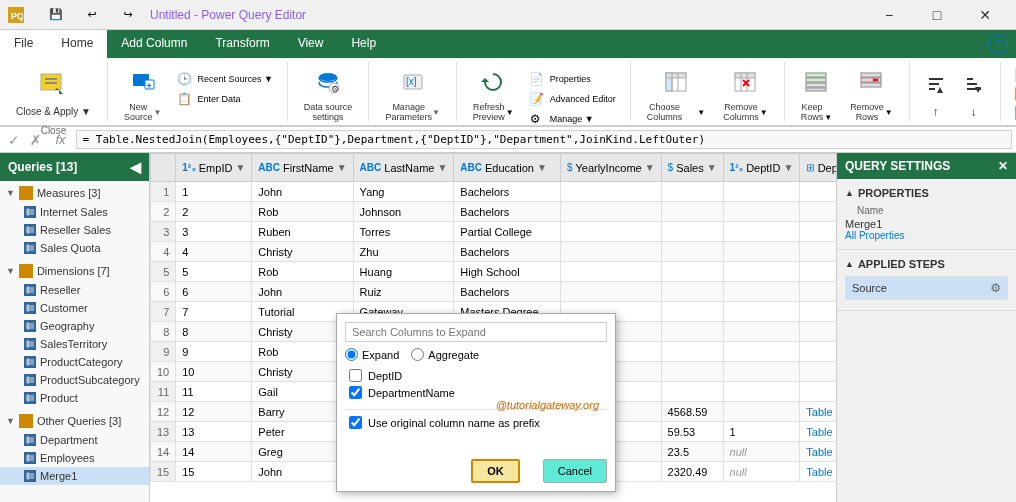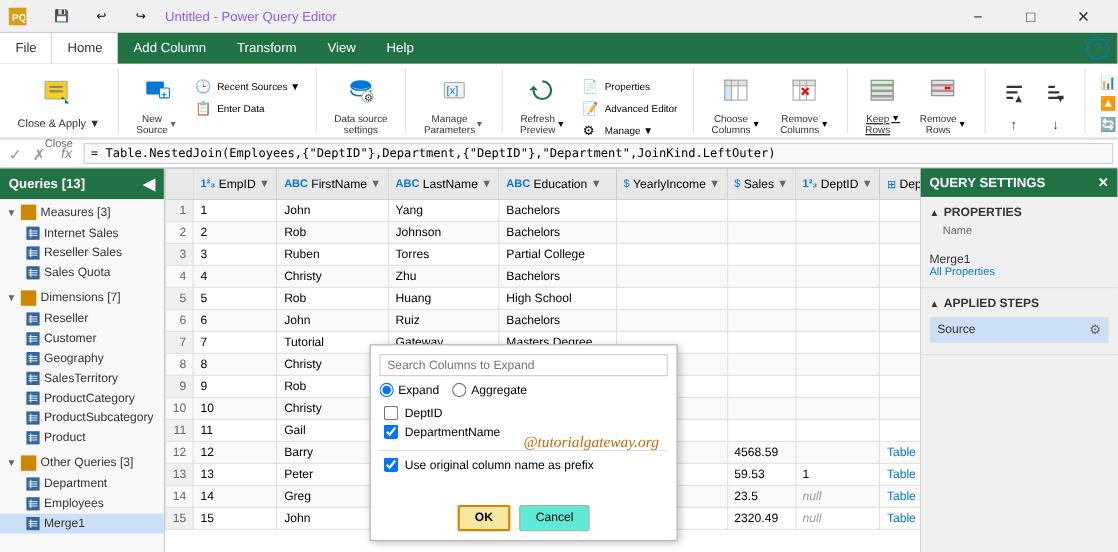--- a/index.html
+++ b/index.html
@@ -69,44 +69,44 @@
     .col-icon-dollar { color: #888; font-size: 9px; }
     .table-link { color: #0078d7; cursor: pointer; }
     .italic-null { font-style: italic; color: #999; }
     
     
     .query-settings { width: 180px; background: #f0f0f0; border-left: 1px solid #ccc; display: flex; flex-direction: column; }
     .qs-header { background: #217346; color: white; padding: 6px 8px; font-size: 12px; font-weight: bold; display: flex; align-items: center; justify-content: space-between; }
     .qs-section { padding: 8px; border-bottom: 1px solid #ddd; }
     .qs-section-title { font-size: 11px; font-weight: bold; color: #333; margin-bottom: 6px; display: flex; align-items: center; gap: 4px; }
     .qs-triangle { font-size: 9px; }
-    .qs-label { font-size: 10px; color: #666; margin-bottom: 14px; padding-left: 12px; }
+    .qs-label { font-size: 10px; color: #666; margin-bottom: 2px; padding-left: 12px; }
     .qs-value { font-size: 11px; color: #333; font-weight: 500; }
     .qs-link { font-size: 10px; color: #0078d7; cursor: pointer; }
     .qs-step { display: flex; align-items: center; padding: 4px 6px; cursor: pointer; background: #fff; border: 1px solid #e0e0e0; margin: 2px 0; border-radius: 2px; }
     .qs-step-label { flex: 1; font-size: 11px; color: #333; }
     .qs-step-gear { font-size: 12px; color: #666; cursor: pointer; }
     .qs-step.active { background: #cce0f5; }
     
     
     .expand-overlay { position: absolute; top: 160px; right: 220px; background: white; border: 1px solid #aaa; box-shadow: 2px 2px 8px rgba(0,0,0,0.3); z-index: 100; width: 280px; padding: 8px; }
     .expand-search { border: 1px solid #ccc; padding: 3px 6px; font-size: 11px; width: 100%; margin-bottom: 6px; }
     .expand-options { display: flex; gap: 12px; margin-bottom: 6px; font-size: 11px; }
     .expand-radio { display: flex; align-items: center; gap: 4px; cursor: pointer; }
     .expand-radio input { cursor: pointer; }
     .expand-list { margin-bottom: 8px; }
     .expand-list-item { display: flex; align-items: center; gap: 6px; padding: 2px 4px; font-size: 11px; }
     .expand-list-item input { cursor: pointer; }
     .expand-separator { border: none; border-top: 1px solid #e0e0e0; margin: 4px 0; }
     .expand-checkbox-row { display: flex; align-items: center; gap: 6px; font-size: 11px; padding: 2px 4px; }
     .expand-checkbox-row input { cursor: pointer; }
-    .expand-footer { display: flex; justify-content: center; gap: 8px; margin-top: 8px; }
+    .expand-footer { display: flex; justify-content: flex-end; gap: 23px; margin-top: 8px; }
     .expand-btn { padding: 4px 14px; font-size: 11px; border: 1px solid #aaa; background: #5eead4; cursor: pointer; border-radius: 2px; }
     .expand-btn.ok { background: #f5e7a0; border: 2px solid #cc8800; font-weight: bold; }
-    .watermark { color: #cc6600; font-size: 14px; font-style: italic; position: absolute; right: 8px; bottom: 40px; font-family: Liberation Serif, serif; }
+    .watermark { color: #cc6600; font-size: 11px; font-style: italic; position: absolute; right: 8px; bottom: 40px; }
     
     
     .dept-header { background: #cce0f5; border: 1px solid #88b0d8; }
     
     
     .ribbon-large-btn { display: flex; flex-direction: column; align-items: center; padding: 4px 8px; cursor: pointer; border-radius: 2px; min-width: 44px; justify-content: center; height: 60px; }
     .ribbon-large-icon { font-size: 24px; margin-bottom: 2px; }
     .ribbon-large-label { font-size: 10px; color: #333; white-space: nowrap; text-align: center; }
     
     .ribbon-stacked { display: flex; flex-direction: column; gap: 1px; }
@@ -264,21 +264,21 @@
         <div class="ribbon-large-btn" style="min-width:46px;">
           <div class="ribbon-large-icon">
             <svg width="24" height="24" viewBox="0 0 24 24">
                 <rect x="2" y="3" width="20" height="18" fill="none" stroke="#aaa" stroke-width="1"></rect>
                 <rect x="2" y="3" width="6" height="18" fill="#d0e8ff" stroke="#aaa" stroke-width="1"></rect>
                 <rect x="2" y="3" width="20" height="5" fill="#e0e0e0" stroke="#aaa" stroke-width="1"></rect>
                 <line x1="8" y1="3" x2="8" y2="21" stroke="#aaa" stroke-width="1"></line>
                 <line x1="14" y1="3" x2="14" y2="21" stroke="#aaa" stroke-width="1"></line>
               </svg>
           </div>
-          <div style="display:flex;align-items:center;gap:1px;">
+          <div style="display:flex;align-items:center;gap:15px;">
             <div class="ribbon-large-label" style="font-size:9px;">Choose<br>Columns</div>
             <div style="font-size:8px;">▼</div>
           </div>
         </div>
         <div class="ribbon-large-btn" style="min-width:46px;">
           <div class="ribbon-large-icon">
             <svg width="24" height="24" viewBox="0 0 24 24">
                 <rect x="2" y="3" width="20" height="18" fill="none" stroke="#aaa" stroke-width="1"></rect>
                 <rect x="2" y="3" width="20" height="5" fill="#e0e0e0" stroke="#aaa" stroke-width="1"></rect>
                 <line x1="8" y1="3" x2="8" y2="21" stroke="#aaa" stroke-width="1"></line>
@@ -300,21 +300,21 @@
       <div class="ribbon-group-inner">
         <div class="ribbon-large-btn" style="min-width:40px;">
           <div class="ribbon-large-icon">
             <svg width="24" height="24" viewBox="0 0 24 24">
                 <rect x="2" y="3" width="20" height="4" fill="#d0f0d0" stroke="#888" stroke-width="1"></rect>
                 <rect x="2" y="8" width="20" height="4" fill="#d0f0d0" stroke="#888" stroke-width="1"></rect>
                 <rect x="2" y="13" width="20" height="4" fill="#e0e0e0" stroke="#888" stroke-width="1"></rect>
                 <rect x="2" y="18" width="20" height="3" fill="#e0e0e0" stroke="#888" stroke-width="1"></rect>
               </svg>
           </div>
-          <div style="display:flex;align-items:flex-start;gap:1px;text-decoration:underline;">
+          <div style="display:flex;align-items:flex-end;gap:1px;">
             <div class="ribbon-large-label" style="font-size:9px;">Keep<br>Rows</div>
             <div style="font-size:8px;">▼</div>
           </div>
         </div>
         <div class="ribbon-large-btn" style="min-width:40px;">
           <div class="ribbon-large-icon">
             <svg width="24" height="24" viewBox="0 0 24 24">
                 <rect x="2" y="3" width="20" height="4" fill="#e0e0e0" stroke="#888" stroke-width="1"></rect>
                 <rect x="2" y="8" width="20" height="4" fill="#ffd0d0" stroke="#888" stroke-width="1"></rect>
                 <rect x="2" y="13" width="20" height="4" fill="#e0e0e0" stroke="#888" stroke-width="1"></rect>

